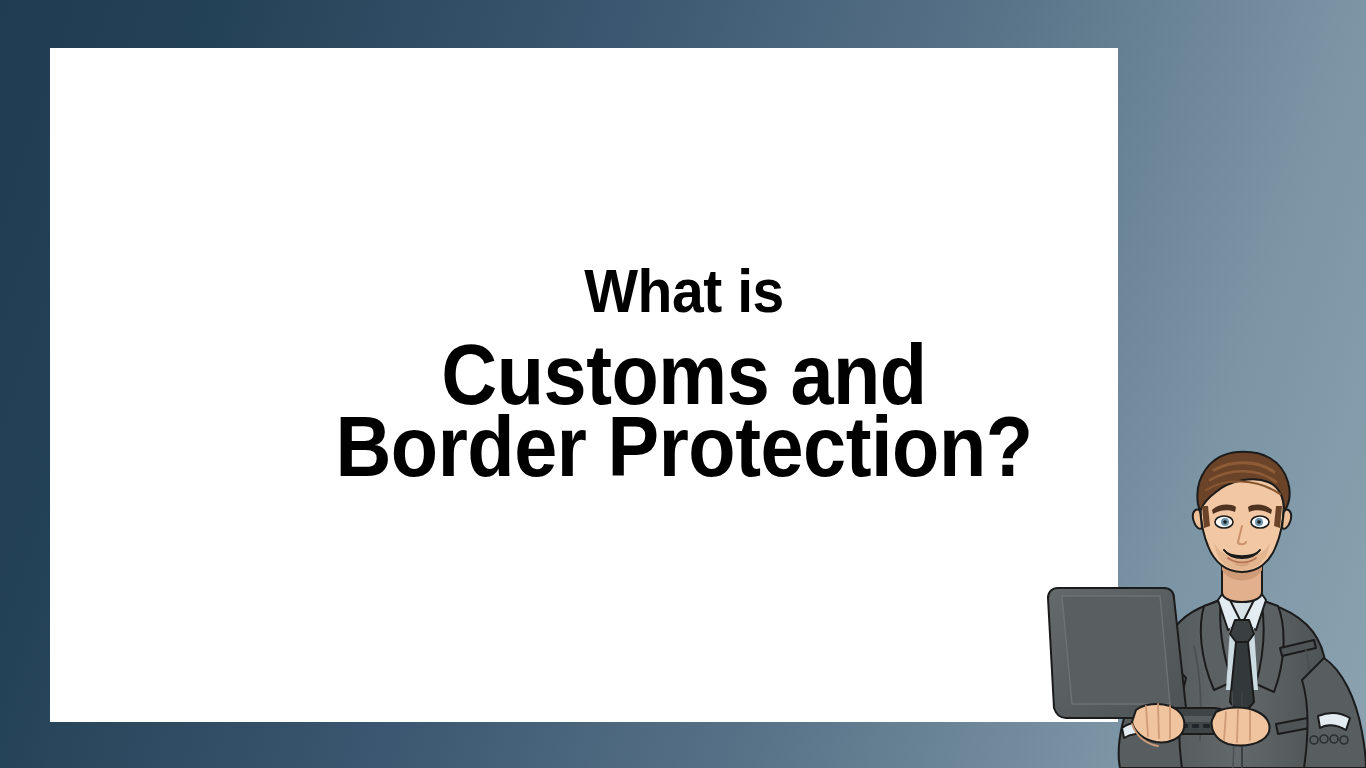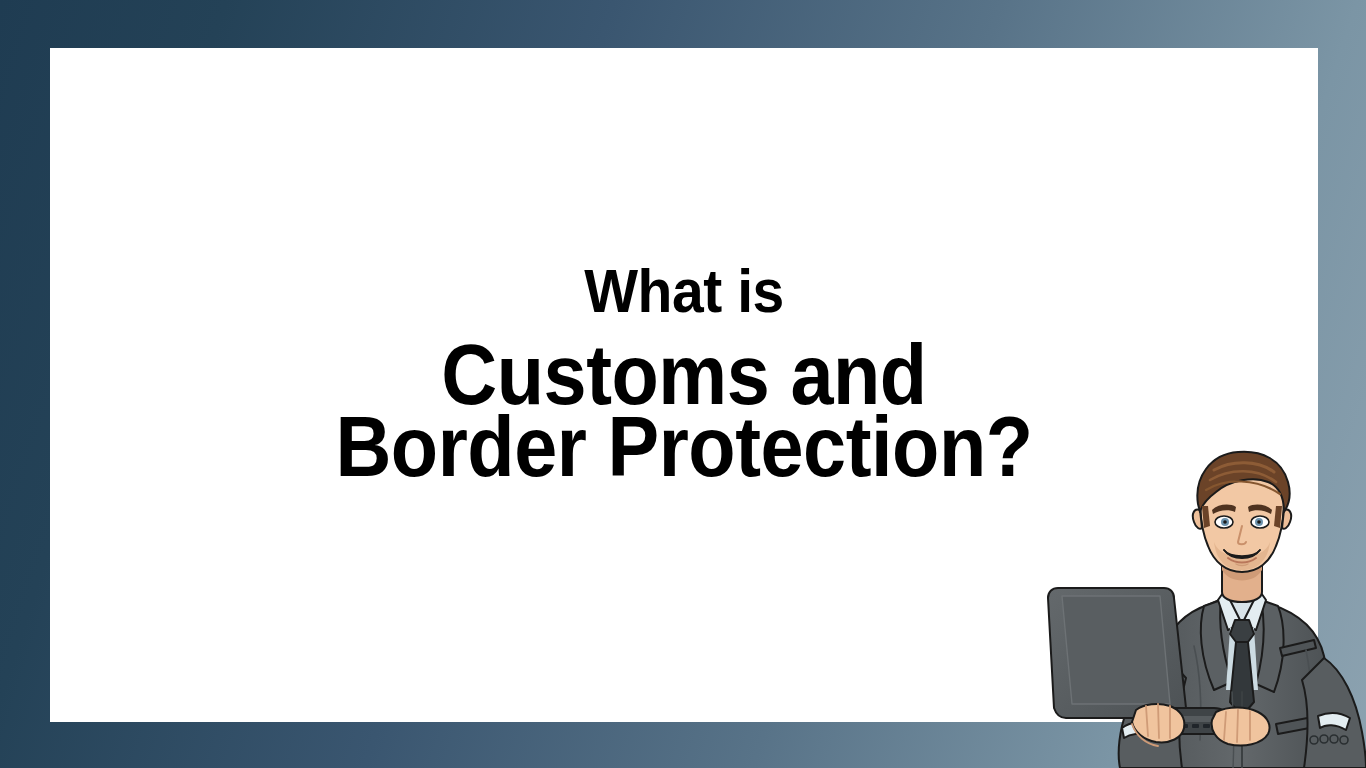--- a/index.html
+++ b/index.html
@@ -18,21 +18,21 @@
     height: 768px;
     overflow: hidden;
     background: linear-gradient(108deg, #1f3c52 0%, #244257 14%, #3a5670 38%, #587388 62%, #7b95a5 84%, #8ca2b0 100%);
   }
 
   
   #content-panel {
     position: absolute;
     left: 50px;
     top: 48px;
-    width: 1268px;
+    width: 1068px;
     height: 674px;
     background: #ffffff;
   }
 
   
   #title-block {
     position: absolute;
     left: 0;
     top: 0;
     width: 1268px;

